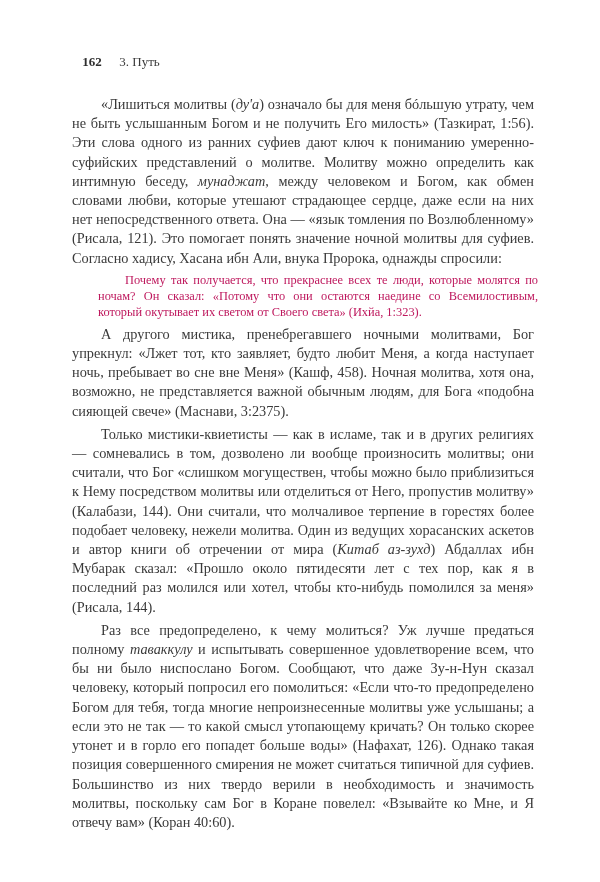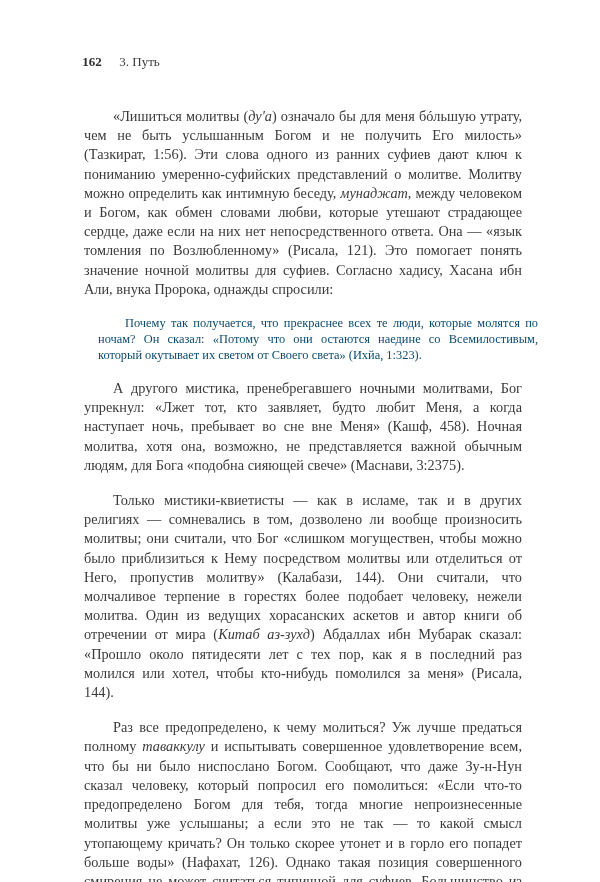--- a/index.html
+++ b/index.html
@@ -12,26 +12,26 @@
     .running-head {
       position: absolute; left: 68px; top: 53px; height: 18px;
       font-size: 13px; line-height: 18px; white-space: nowrap; text-align: center;
     }
     .page-number { font-weight: bold; color: #2e2e2e; display: inline-block; width: 48px; }
     .chapter-title { color: #3a3a3a; }
     .body-text {
       position: absolute; left: 68px; top: 91px; width: 470px;
     }
     .para {
-      margin: 16px; font-size: 14.3px; line-height: 19.2px;
+      margin: 4px; font-size: 14.3px; line-height: 19.2px;
       text-align: justify; text-indent: 29px; hyphens: auto;
     }
     .quote {
       margin: 4px 0 5px 30px; font-size: 12.4px; line-height: 16px;
-      text-align: justify; text-indent: 27px; color: #0c4a6e;
+      text-align: justify; text-indent: 27px; color: #be185d;
     }
     i { font-style: italic; }
   </style>
 </head>
 <body>
 
 <div class="page">
   <div class="running-head">
     <span class="page-number">162</span>
     <span class="chapter-title">3. Путь</span>

